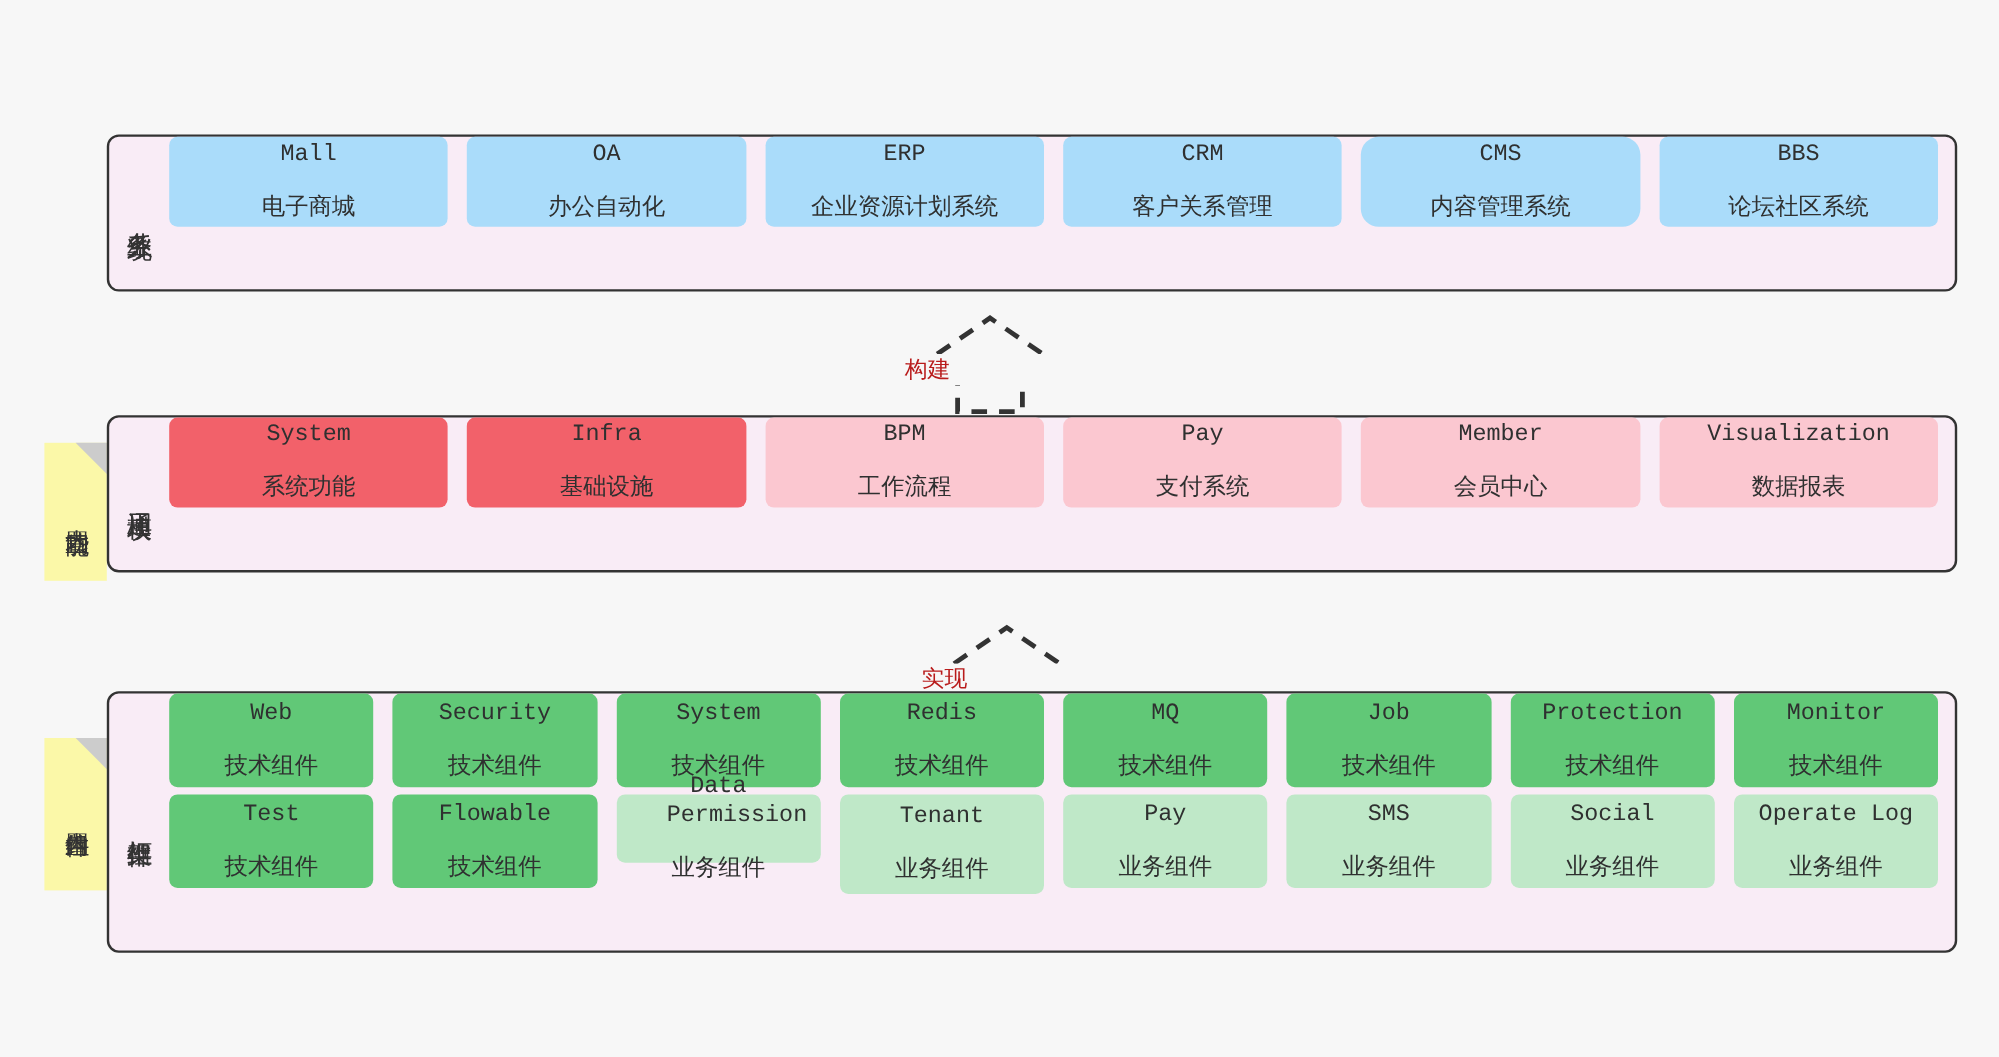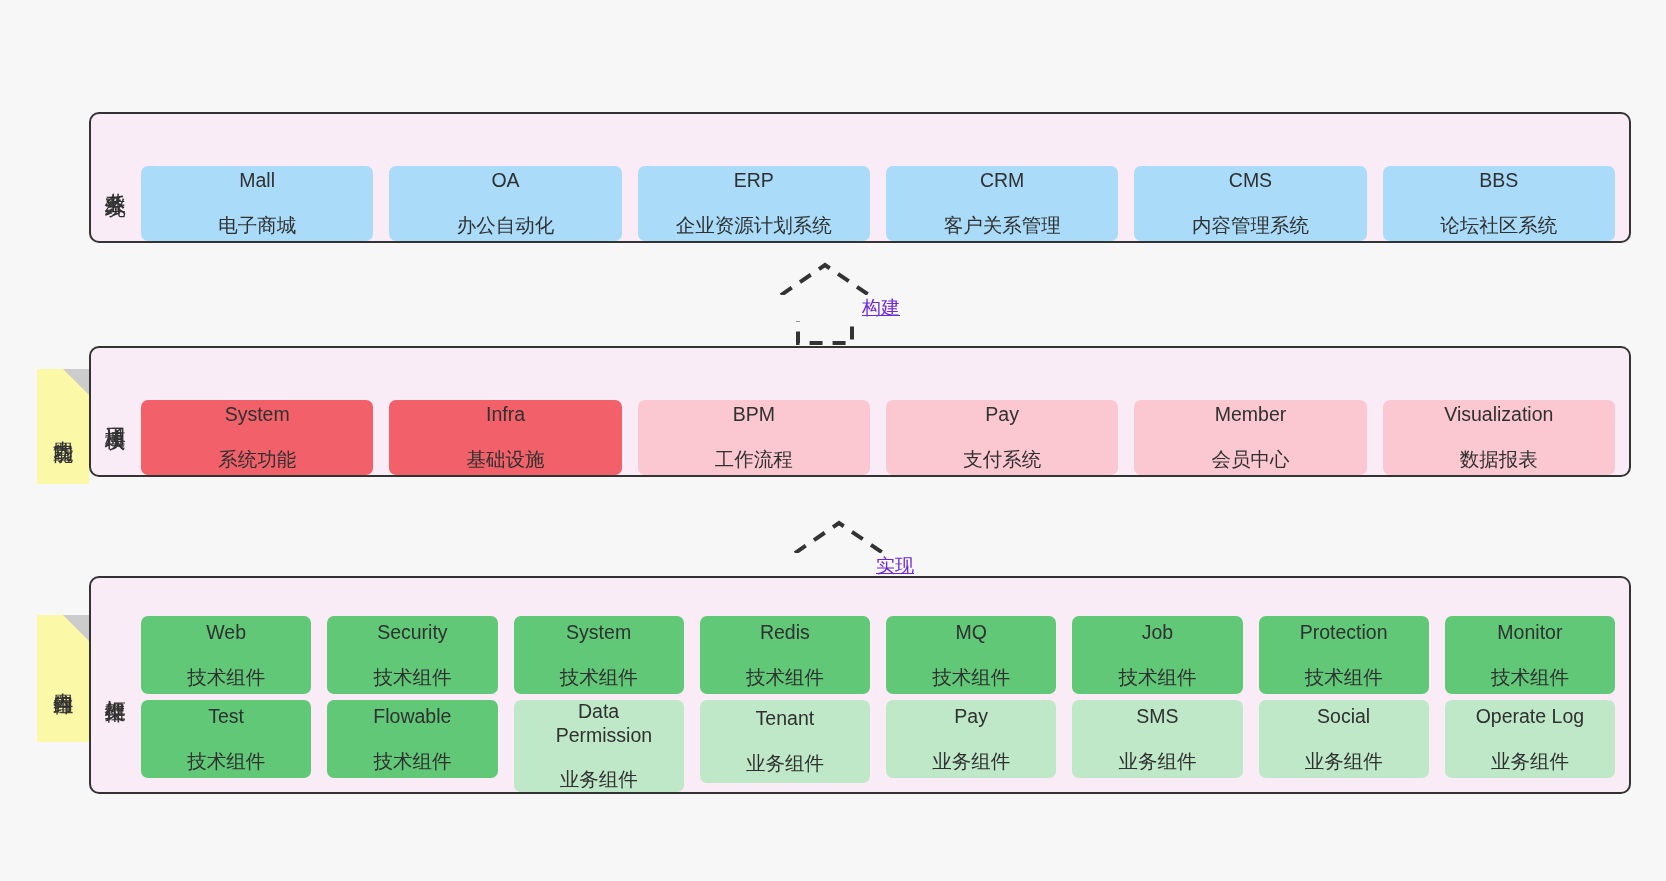--- a/index.html
+++ b/index.html
@@ -34,23 +34,24 @@
     letter-spacing:1px;
     writing-mode:vertical-rl;
     text-orientation:upright;
     color:#333;
     padding-left:4px;
   }
   .layer-body{
     flex:1 1 auto;
     display:flex;
     flex-direction:column;
-    justify-content:flex-end;
+    justify-content:flex-start;
     gap:14px;
     padding:0 14px 0 6px;
+    font-family:Liberation Mono, monospace;
   }
   .row{
     display:flex;
     gap:16px;
     align-items:stretch;
   }
   .cell{
     flex:1 1 0;
     border-radius:7px;
     display:flex;
@@ -96,26 +97,25 @@
     border-top:26px solid #cccccc;
     border-left:26px solid transparent;
   }
 
   
   .arrow{position:absolute;}
   .arrow svg{display:block;overflow:visible;}
   .arrow .alabel{
     position:absolute;
     left:0;right:0;
-    text-align:right;
+    text-align:left;
     font-size:19px;
-    color:#6d28d9;
+    color:#b91c1c;
     background:#f7f7f7;
     padding:0 2px;
-    text-decoration:underline;
   }
 </style>
 </head>
 <body>
 
 <div class="canvas">
 
   <div class="layer" id="layer0" style="left:89px;top:112px;width:1542px;height:131px;">
     <div class="layer-label">业务系统</div>
     <div class="layer-body">
@@ -129,21 +129,21 @@
           <span class="t2">办公自动化</span>
         </div>
         <div class="cell c-blue" style="height:75px;">
           <span class="t1">ERP</span>
           <span class="t2">企业资源计划系统</span>
         </div>
         <div class="cell c-blue" style="height:75px;">
           <span class="t1">CRM</span>
           <span class="t2">客户关系管理</span>
         </div>
-        <div class="cell c-blue" style="height:75px;">
+        <div class="cell c-blue" style="height:75px;border-radius:15px;">
           <span class="t1">CMS</span>
           <span class="t2">内容管理系统</span>
         </div>
         <div class="cell c-blue" style="height:75px;">
           <span class="t1">BBS</span>
           <span class="t2">论坛社区系统</span>
         </div>
       </div>
     </div>
   </div>
@@ -241,21 +241,21 @@
       </div>
       <div class="row">
         <div class="cell c-green" style="height:78px;">
           <span class="t1">Test</span>
           <span class="t2">技术组件</span>
         </div>
         <div class="cell c-green" style="height:78px;">
           <span class="t1">Flowable</span>
           <span class="t2">技术组件</span>
         </div>
-        <div class="cell c-lgreen" style="height:92px;">
+        <div class="cell c-lgreen" style="height:57px;">
           <span class="t1" style="max-width:86px;">Data Permission</span>
           <span class="t2">业务组件</span>
         </div>
         <div class="cell c-lgreen" style="height:83px;">
           <span class="t1">Tenant</span>
           <span class="t2">业务组件</span>
         </div>
         <div class="cell c-lgreen" style="height:78px;">
           <span class="t1">Pay</span>
           <span class="t2">业务组件</span>

